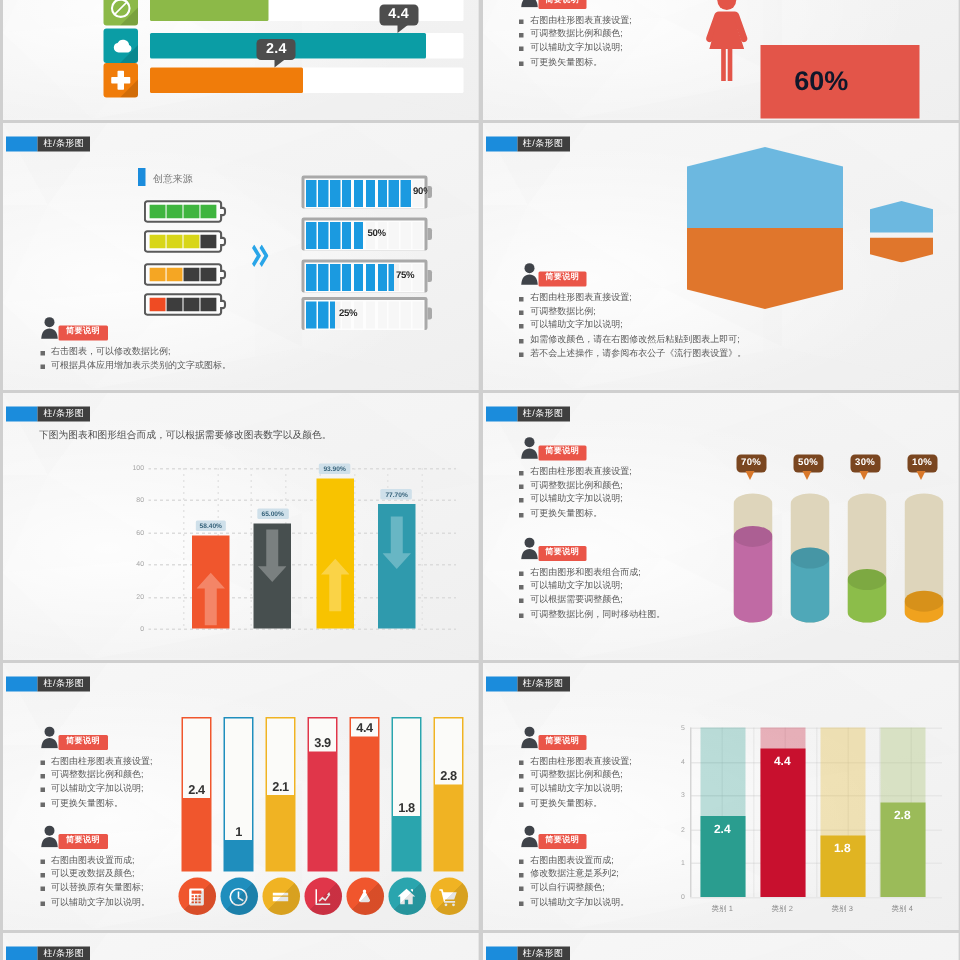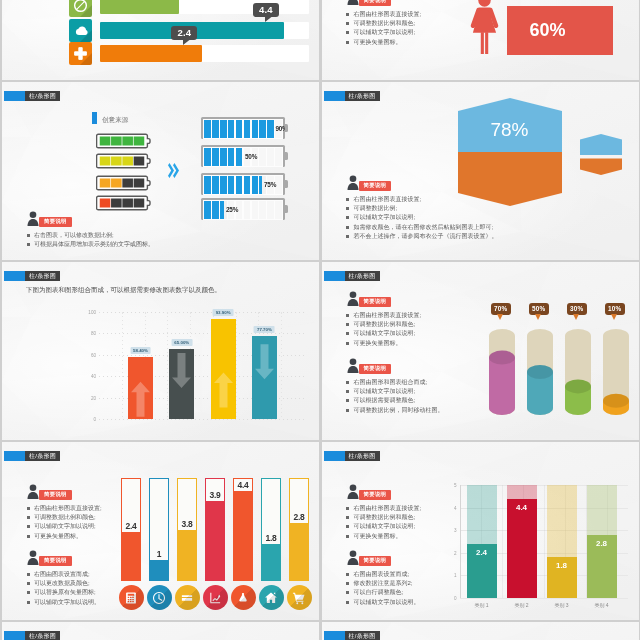--- a/index.html
+++ b/index.html
@@ -44,21 +44,21 @@
                  border-radius:1px;}
   .pbrow .pfill{position:absolute;left:0;top:0;height:100%;border-radius:1px;}
   .bubble{position:absolute;background:#4d4d4d;color:#fff;font-size:9.5px;font-weight:bold;
           line-height:14px;padding:0 6px;border-radius:3px;letter-spacing:.2px;}
   .bubble:after{content:"";position:absolute;right:5px;bottom:-5px;width:0;height:0;
                 border-left:0 solid transparent;border-right:9px solid transparent;
                 border-top:7px solid #4d4d4d;}
 
   
   .valbox{position:absolute;display:flex;align-items:center;justify-content:center;
-          color:#ffffff;font-weight:bold;}
+          color:#0f172a;font-weight:bold;margin-top:24px;}
   .bbar{position:absolute;background:#a9a9a9;border-radius:1.5px;box-sizing:border-box;padding:1.7px;}
   .bbar .inner{position:relative;height:100%;background:#fdfdfd;display:flex;padding:1px;gap:1.1px;}
   .bbar .inner i{flex:1;background:#f7f7f7;}
   .bbar .inner i.on{background:#1b9ae0;}
   .bbar:after{content:"";position:absolute;right:-3.4px;top:50%;transform:translateY(-50%);
               width:3.4px;height:8px;background:#a9a9a9;border-radius:0 1.5px 1.5px 0;}
   .bbar .pct{position:absolute;top:50%;transform:translateY(-50%);font-size:6.4px;font-weight:bold;
              color:#2a2a2a;letter-spacing:-.2px;}
 
   
@@ -396,21 +396,20 @@
           <li>可以辅助文字加以说明;</li>
           <li>如需修改颜色，请在右图修改然后粘贴到图表上即可;</li>
           <li>若不会上述操作，请参阅布衣公子《流行图表设置》。</li>
         </ul>
       </div>
       <div style="position: absolute; left: 136px; top: 16px; width: 104px; height: 108px;">
         <svg width="104" height="108" viewBox="0 0 104 108" style="display: block;">
           <path d="M52 0 L104 13 L104 54 L0 54 L0 13 Z" fill="#6cb8e0"></path>
           <path d="M0 54 L104 54 L104 95 L52 108 L0 95 Z" fill="#e0762c"></path>
         </svg>
-        <div style="position: absolute; left: 0px; top: 21px; width: 104px; text-align: center; color: rgb(255, 255, 255); font-size: 19px; font-weight: 300;">78%</div>
       </div>
       <div style="position: absolute; left: 258px; top: 52px;">
         <svg width="42" height="41" viewBox="0 0 42 41" style="display: block;">
           <path d="M21 0 L42 5.5 L42 21 L0 21 L0 5.5 Z" fill="#6cb8e0"></path>
           <path d="M0 24.5 L42 24.5 L42 35.5 L21 41 L0 35.5 Z" fill="#e0762c"></path>
         </svg>
       </div>
     </div>
     <div class="slide" style="left: 2px; top: 262px;">
       <div class="bg"></div>
@@ -645,21 +644,21 @@
         <div class="tval" style="bottom: 21.2px;">1</div>
       </div>
       <div class="cicon" style="left: 144.5px; top: 143px; width: 25px; height: 25px; background: rgb(31, 142, 189);">
         <svg width="14" height="14" viewBox="0 0 24 24" style="display: block;">
           <path d="M12 1.6A10.4 10.4 0 1 0 12 22.4 10.4 10.4 0 0 0 12 1.6zm0 1.9a8.5 8.5 0 1 1 0 17 8.5 8.5 0 0 1 0-17z M11.1 5.6h1.8v6.9l5 2.9-.9 1.6-5.9-3.4z" fill="#fff"></path>
         </svg>
         <div style="position: absolute; right: 0px; bottom: 0px; width: 25px; height: 25px; border-radius: 50%; background: linear-gradient(135deg, rgba(0, 0, 0, 0) 50%, rgba(0, 0, 0, 0.1) 50%);"></div>
       </div>
       <div class="therm" style="left: 175px; top: 36px; width: 20px; height: 103px; border: 1px solid rgb(240, 179, 35);">
         <div class="fill" style="height: 50.5px; background: rgb(240, 179, 35);"></div>
-        <div class="tval" style="bottom: 51.5px;">3.8</div>
+        <div class="tval" style="bottom: 51.5px;">2.1</div>
       </div>
       <div class="cicon" style="left: 172.5px; top: 143px; width: 25px; height: 25px; background: rgb(240, 179, 35);">
         <svg width="14" height="14" viewBox="0 0 24 24" style="display: block;">
           <path d="M3.2 7.2h17.6v3.1H3.2zm0 4.6h17.6v5.1H3.2zm1.6 1.8h6.2v1.6H4.8z" fill="#fff"></path>
         </svg>
         <div style="position: absolute; right: 0px; bottom: 0px; width: 25px; height: 25px; border-radius: 50%; background: linear-gradient(135deg, rgba(0, 0, 0, 0) 50%, rgba(0, 0, 0, 0.1) 50%);"></div>
       </div>
       <div class="therm" style="left: 203px; top: 36px; width: 20px; height: 103px; border: 1px solid rgb(224, 54, 74);">
         <div class="fill" style="height: 78.78px; background: rgb(224, 54, 74);"></div>
         <div class="tval" style="bottom: 79.78px;">3.9</div>

